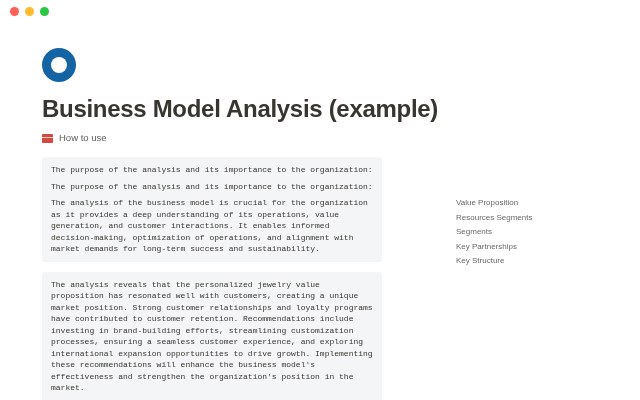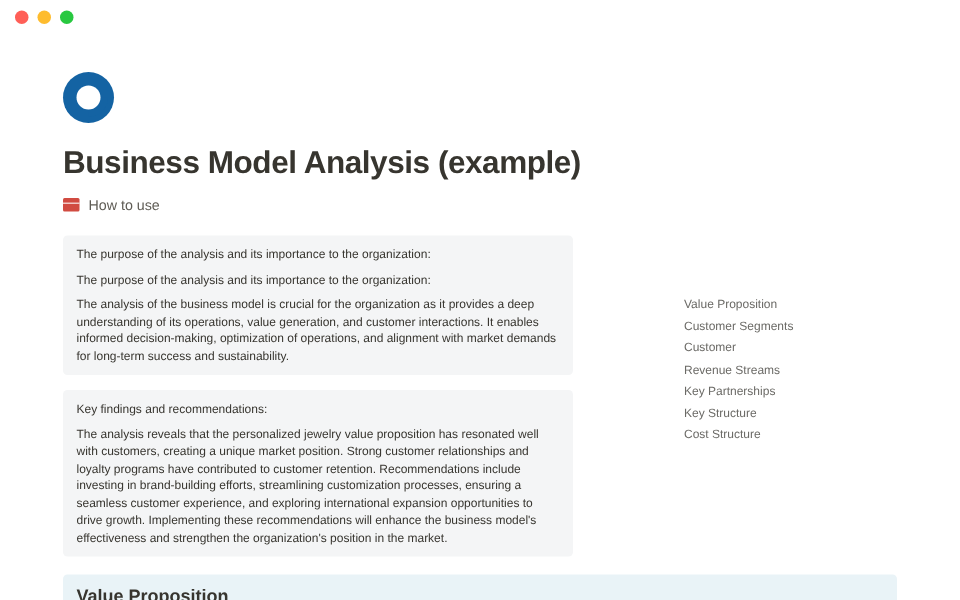--- a/index.html
+++ b/index.html
@@ -64,31 +64,31 @@
     position: absolute;
     left: 17px;
     top: 17px;
     width: 13px;
     height: 13px;
     background: #1463a3;
     border-bottom-right-radius: 13px;
   }
 
   h1.page-title {
-    font-size: 21px;
+    font-size: 24px;
     line-height: 26px;
     font-weight: bold;
     margin: 0 0 10px 0;
     letter-spacing: -0.3px;
     color: #37352f;
   }
 
   .howto {
     display: flex;
-    align-items: flex-start;
+    align-items: flex-end;
     gap: 6px;
     margin-bottom: 14px;
   }
   .howto-icon {
     width: 11px;
     height: 9px;
     background: #d14b41;
     border-radius: 1px;
     display: inline-block;
     position: relative;
@@ -118,20 +118,21 @@
     font-size: 8px;
     line-height: 11.5px;
     color: #37352f;
   }
   .callout-title {
     font-weight: normal;
     margin-bottom: 0;
   }
   .callout p {
     margin: 0;
+    font-family: Liberation Mono, monospace;
   }
   .callout p + p {
     margin-top: 5px;
   }
 
   .toc {
     position: absolute;
     right: 34px;
     top: 150px;
     width: 150px;
@@ -183,33 +184,30 @@
 
   <div class="content-col">
 
     <div class="callout">
       <p class="callout-title">The purpose of the analysis and its importance to the organization:</p>
       <p>The purpose of the analysis and its importance to the organization:</p>
       <p>The analysis of the business model is crucial for the organization as it provides a deep understanding of its operations, value generation, and customer interactions. It enables informed decision-making, optimization of operations, and alignment with market demands for long-term success and sustainability.</p>
     </div>
 
     <div class="callout">
-      <p class="callout-title">Key findings and recommendations:</p>
       <p>The analysis reveals that the personalized jewelry value proposition has resonated well with customers, creating a unique market position. Strong customer relationships and loyalty programs have contributed to customer retention. Recommendations include investing in brand-building efforts, streamlining customization processes, ensuring a seamless customer experience, and exploring international expansion opportunities to drive growth. Implementing these recommendations will enhance the business model's effectiveness and strengthen the organization's position in the market.</p>
     </div>
 
   </div>
 
   <div class="toc">
     <div class="toc-item">Value Proposition</div>
-    <div class="toc-item">Customer Segments</div>
-    <div class="toc-item">Customer</div>
-    <div class="toc-item">Revenue Streams</div>
+    <div class="toc-item">Resources Segments</div>
+    <div class="toc-item">Segments</div>
     <div class="toc-item">Key Partnerships</div>
     <div class="toc-item">Key Structure</div>
-    <div class="toc-item">Cost Structure</div>
   </div>
 
   <div class="section-banner">
     <h2>Value Proposition</h2>
   </div>
 
 </div>
 
 </body></html>

